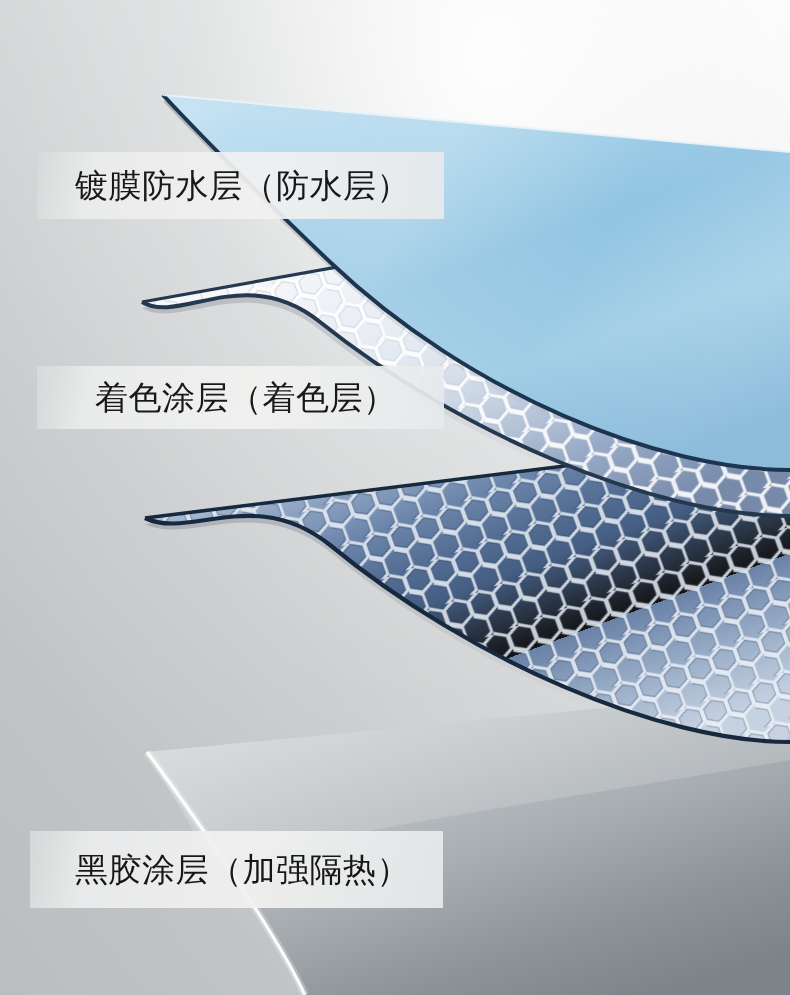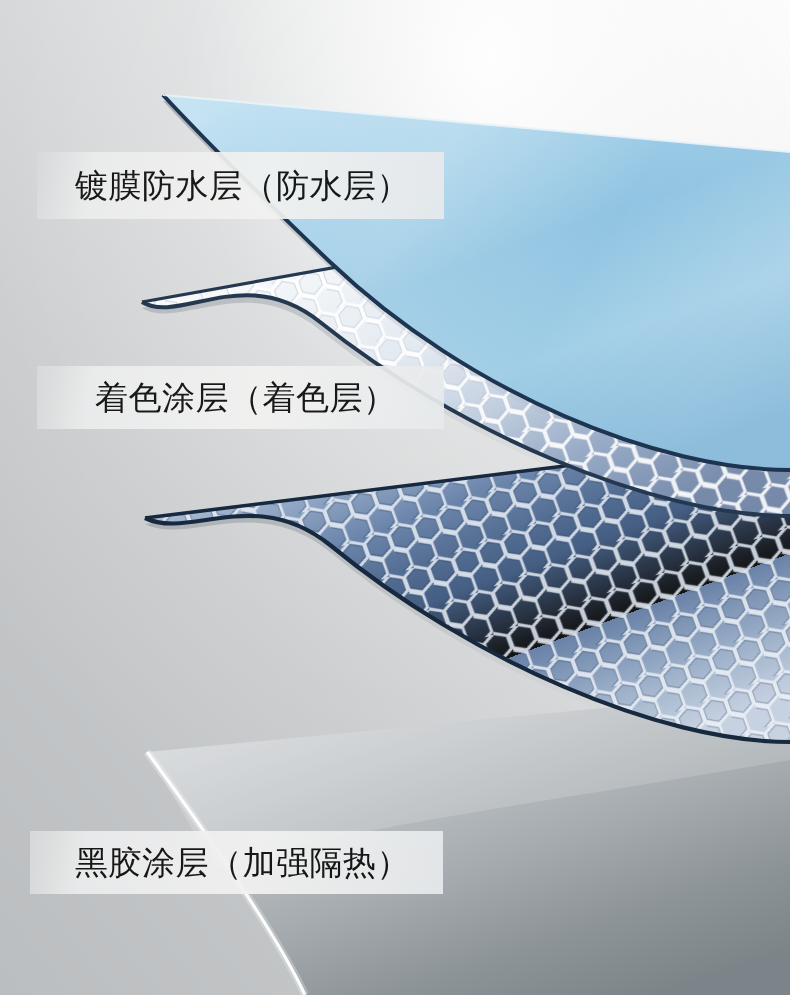--- a/index.html
+++ b/index.html
@@ -27,21 +27,21 @@
     letter-spacing:0.5px;
     font-weight:400;
     line-height:1;
   }
   .lb1{left:37px;top:152px;width:407px;height:67px;}
   .lb1 .label-text{margin-left:38px;}
   .lb2{left:37px;top:366px;width:407px;height:63px;}
   .lb2 .label-text{margin-left:58px;}
   .lb3{left:30px;top:601px;width:413px;height:63px;}
   .lb3 .label-text{margin-left:25px;}
-  .lb4{left:30px;top:831px;width:413px;height:63px;}
+  .lb4{left:30px;top:831px;width:413px;height:77px;}
   .lb4 .label-text{margin-left:45px;}
 </style>
 </head>
 <body>
 
 <div id="stage">
 
   <svg id="art" viewBox="0 0 790 995" width="790" height="995" preserveAspectRatio="none">
     <defs>
 

